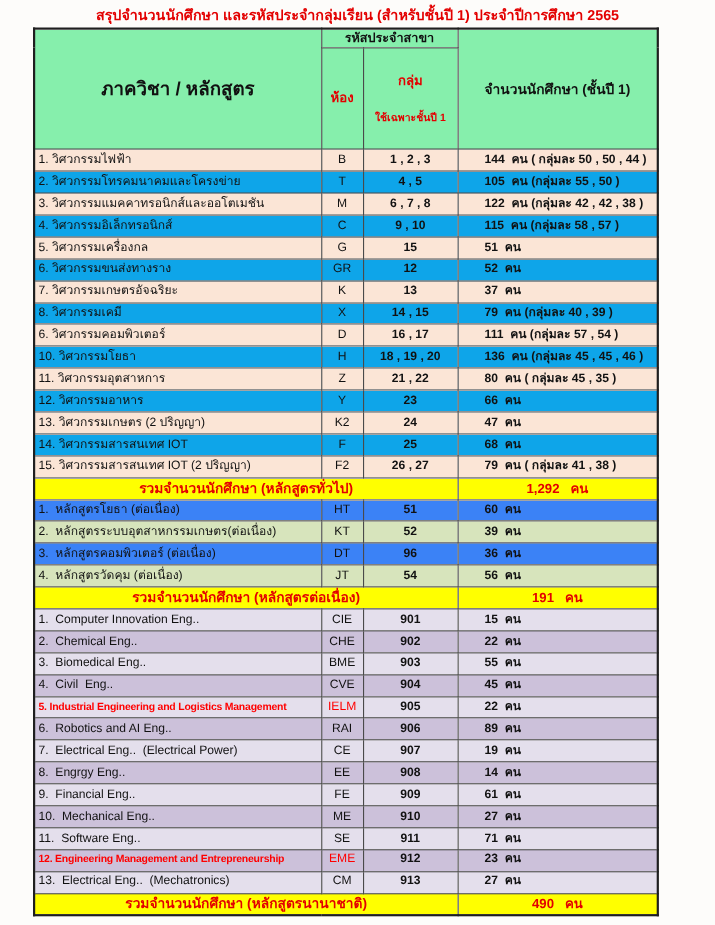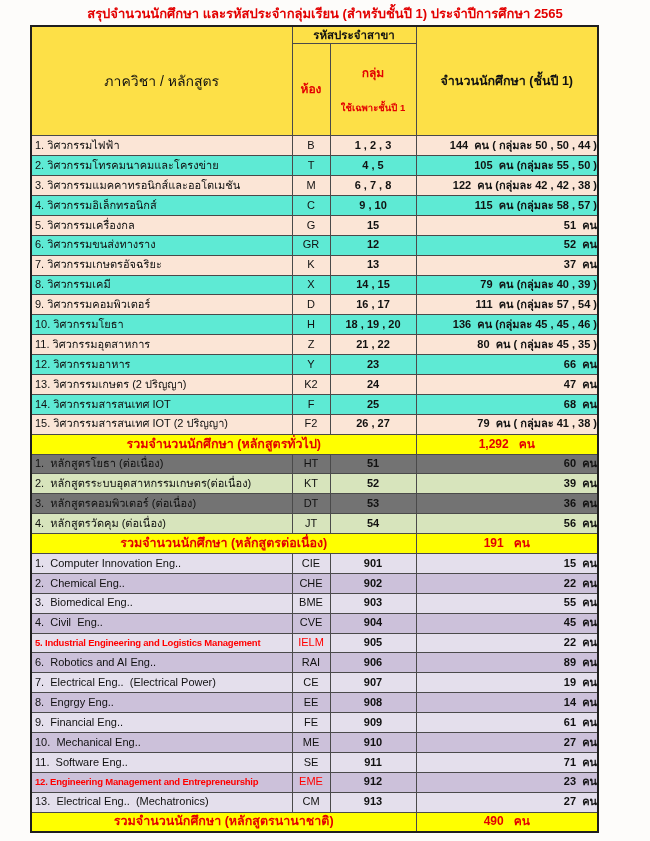--- a/index.html
+++ b/index.html
@@ -26,38 +26,38 @@
   col.c-room  { width: 38px;  }
   col.c-group { width: 86px;  }
   col.c-count { width: 182px; }
   th, td {
     border: 1px solid #4a4a4a;
     font-size: 11px; line-height: 1.05;
     overflow: hidden; white-space: pre;
     vertical-align: middle;
   }
   
-  thead th { background: #fde047; color: #111; text-align: center; }
-  th.h-program { font-size: 14px; font-weight: normal; }
+  thead th { background: #86efac; color: #111; text-align: center; }
+  th.h-program { font-size: 17px; font-weight: bold; }
   th.h-codes   { font-size: 11.5px; font-weight: bold; height: 17px; }
   th.h-count   { font-size: 12.5px; font-weight: bold; }
   th.h-room    { color: #E30000; font-size: 12px; font-weight: bold; height: 25px; margin-top: 36px; }
   th.h-group   { color: #E30000; font-weight: bold; }
   th.h-group .g-main { display:block; font-size: 12px; line-height: 1.0; }
   th.h-group .g-sub  { display:block; font-size: 9.5px; line-height: 1.0; margin-top: 1px; }
   
   tbody td { height: 19.9px; color: #111; }
   td.name  { text-align: left; padding: 0 0 0 3px; }
   td.room  { text-align: center; }
   td.group { text-align: center; font-weight: bold; }
-  td.count { text-align: right; font-weight: bold; }
+  td.count { text-align: left; font-weight: bold; padding-left: 24px; }
   
   tr.peach.light td  { background: #FBE5D6; }
-  tr.peach.dark td   { background: #5eead4; }
-  tr.green.light td  { background: #737373; }
+  tr.peach.dark td   { background: #0ea5e9; }
+  tr.green.light td  { background: #3b82f6; }
   tr.green.dark td   { background: #D7E4BC; }
   tr.purple.light td { background: #E4DFEC; }
   tr.purple.dark td  { background: #CCC1DA; }
   
   tr.red-row td.name { color: #FF0000; font-weight: bold; font-size: 9.5px; letter-spacing: -0.2px; }
   tr.red-row td.room { color: #FF0000; }
   
   tr.total-row td { background: #FFFF00; color: #E30000; font-weight: bold; height: 19.9px; }
   td.total-label { text-align: center; font-size: 12.5px; }
   td.total-value { text-align: center; font-size: 12px; }
@@ -132,21 +132,21 @@
           <td class="group">13</td>
           <td class="count">37  คน</td>
         </tr>
         <tr class="peach dark">
           <td class="name">8. วิศวกรรมเคมี</td>
           <td class="room">X</td>
           <td class="group">14 , 15</td>
           <td class="count">79  คน (กลุ่มละ 40 , 39 )</td>
         </tr>
         <tr class="peach light">
-          <td class="name">9. วิศวกรรมคอมพิวเตอร์</td>
+          <td class="name">6. วิศวกรรมคอมพิวเตอร์</td>
           <td class="room">D</td>
           <td class="group">16 , 17</td>
           <td class="count">111  คน (กลุ่มละ 57 , 54 )</td>
         </tr>
         <tr class="peach dark">
           <td class="name">10. วิศวกรรมโยธา</td>
           <td class="room">H</td>
           <td class="group">18 , 19 , 20</td>
           <td class="count">136  คน (กลุ่มละ 45 , 45 , 46 )</td>
         </tr>
@@ -192,21 +192,21 @@
         </tr>
         <tr class="green dark">
           <td class="name">2.  หลักสูตรระบบอุตสาหกรรมเกษตร(ต่อเนื่อง)</td>
           <td class="room">KT</td>
           <td class="group">52</td>
           <td class="count">39  คน</td>
         </tr>
         <tr class="green light">
           <td class="name">3.  หลักสูตรคอมพิวเตอร์ (ต่อเนื่อง)</td>
           <td class="room">DT</td>
-          <td class="group">53</td>
+          <td class="group">96</td>
           <td class="count">36  คน</td>
         </tr>
         <tr class="green dark">
           <td class="name">4.  หลักสูตรวัดคุม (ต่อเนื่อง)</td>
           <td class="room">JT</td>
           <td class="group">54</td>
           <td class="count">56  คน</td>
         </tr>
         <tr class="total-row">
           <td class="total-label" colspan="3">รวมจำนวนนักศึกษา (หลักสูตรต่อเนื่อง)</td>

